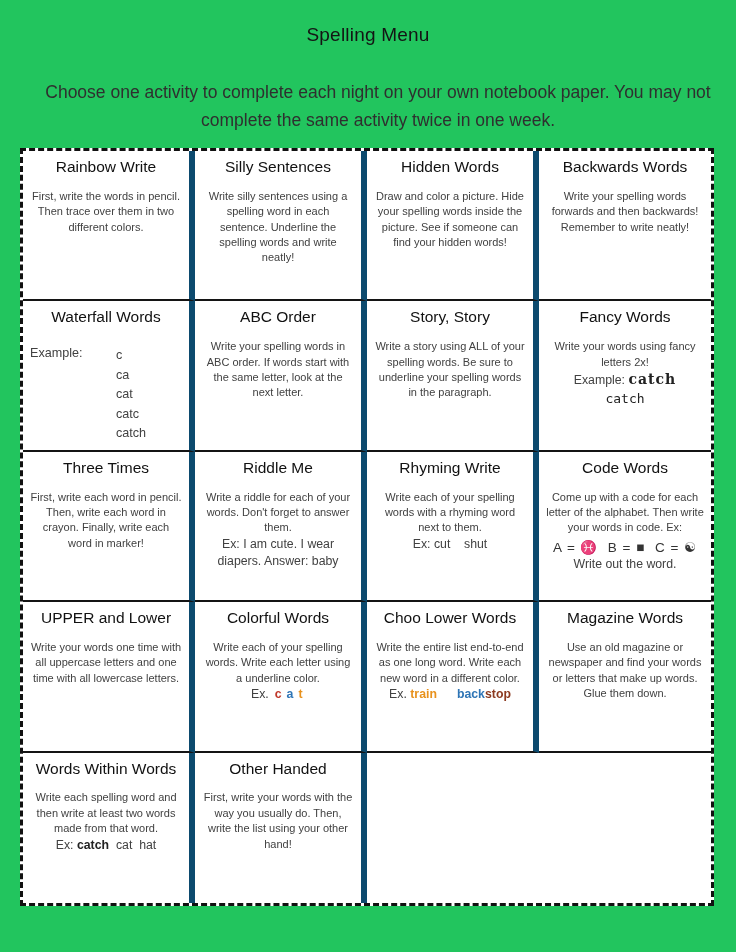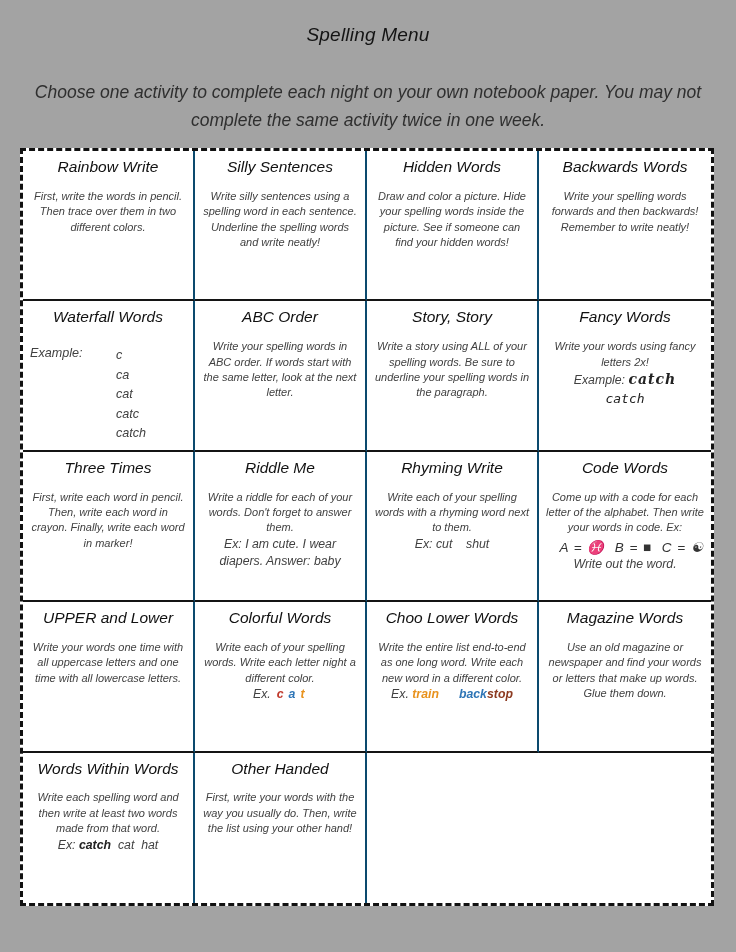--- a/index.html
+++ b/index.html
@@ -2,41 +2,41 @@
 <html><head>
 <meta charset="utf-8">
 <style>
   * { box-sizing: border-box; }
   html, body { margin: 0; padding: 0; background: #ffffff; }
   body {
     width: 736px; height: 952px;
     font-family: "Liberation Sans", sans-serif;
     -webkit-font-smoothing: antialiased;
   }
-  .page { position: relative; width: 736px; height: 952px; background: #a3a3a3; overflow: hidden; font-style: italic; }
+  .page { position: relative; width: 736px; height: 952px; background: #22c55e; overflow: hidden; }
 
   .doc-title {
     position: absolute; top: 24px; left: 0; width: 100%;
     text-align: center; font-size: 19px; color: #141414; letter-spacing: .2px;
   }
   .instructions {
-    position: absolute; top: 78px; left: 30px; width: 676px;
+    position: absolute; top: 78px; left: 40px; width: 676px;
     text-align: center; font-size: 17.5px; line-height: 1.6; color: #2f2f2f;
   }
 
   .menu-grid {
     position: absolute; left: 20px; top: 148px; width: 694px; height: 758px;
     border: 3px dashed #111;
     display: grid;
     grid-template-columns: repeat(4, 1fr);
     grid-template-rows: repeat(5, 1fr);
     background: #fff;
   }
   .cell {
-    border-right: 2px solid #0c4a6e;
+    border-right: 6px solid #0c4a6e;
     border-bottom: 2px solid #141414;
     padding: 4px 7px 2px;
     text-align: center;
     overflow: hidden;
   }
   .cell:nth-child(4n) { border-right: none; }
   .cell:nth-child(n+17) { border-bottom: none; }
 
   .cell-title { font-size: 15.5px; color: #111; margin: 3px 0 0; line-height: 1.15; }
   .cell-body  { font-size: 11px; color: #414141; line-height: 1.4; margin-top: 13px; }
@@ -47,21 +47,21 @@
   .waterfall-ex { display: flex; text-align: left; margin-top: 20px; font-size: 12.6px; color: #414141; }
   .waterfall-label { flex: 0 0 64px; }
   .waterfall-words { margin-left: 22px; line-height: 1.55; }
   .waterfall-words span { display: block; }
 
   
   .fancy-word { font-family: "DejaVu Serif", serif; font-weight: bold; font-size: 14px; color: #222; letter-spacing: 1px; }
   .mono-word  { font-family: "DejaVu Sans Mono", monospace; font-size: 13px; color: #222; display: block; }
 
   
-  .code-line { font-size: 13.5px; color: #333; margin: 3px 0 1px; letter-spacing: 1px; text-align: right; }
+  .code-line { font-size: 13.5px; color: #333; margin: 3px 0 1px; letter-spacing: 1px; }
 
   
   .col-letter { font-weight: bold; margin: 0 2.5px; }
   .seg { font-weight: bold; }
 
   .bold { font-weight: bold; color: #222; }
 </style>
 </head>
 <body>
 
@@ -139,21 +139,21 @@
       <div class="cell-body tight">Come up with a code for each letter of the alphabet. Then write your words in code. Ex:</div>
       <div class="code-line">A = ♓&nbsp;&nbsp;B = ■&nbsp;&nbsp;C = ☯</div>
       <div class="ex-line">Write out the word.</div>
     </div>
     <div class="cell">
       <div class="cell-title">UPPER and Lower</div>
       <div class="cell-body">Write your words one time with all uppercase letters and one time with all lowercase letters.</div>
     </div>
     <div class="cell">
       <div class="cell-title">Colorful Words</div>
-      <div class="cell-body">Write each of your spelling words. Write each letter night a different color.</div>
+      <div class="cell-body">Write each of your spelling words. Write each letter using a underline color.</div>
       <div class="ex-line">
         <span>Ex. </span><span class="col-letter" style="color: rgb(192, 57, 43);">c</span><span class="col-letter" style="color: rgb(46, 117, 182);">a</span><span class="col-letter" style="color: rgb(232, 146, 29);">t</span>
       </div>
     </div>
     <div class="cell">
       <div class="cell-title">Choo Lower Words</div>
       <div class="cell-body">Write the entire list end-to-end as one long word. Write each new word in a different color.</div>
       <div class="ex-line">
         <span>Ex. </span><span class="seg" style="color: rgb(232, 146, 29);">train</span><span class="seg" style="color: rgb(46, 117, 182); margin-left: 20px;">back</span><span class="seg" style="color: rgb(140, 58, 32); margin-top: 24px;">stop</span>
       </div>

